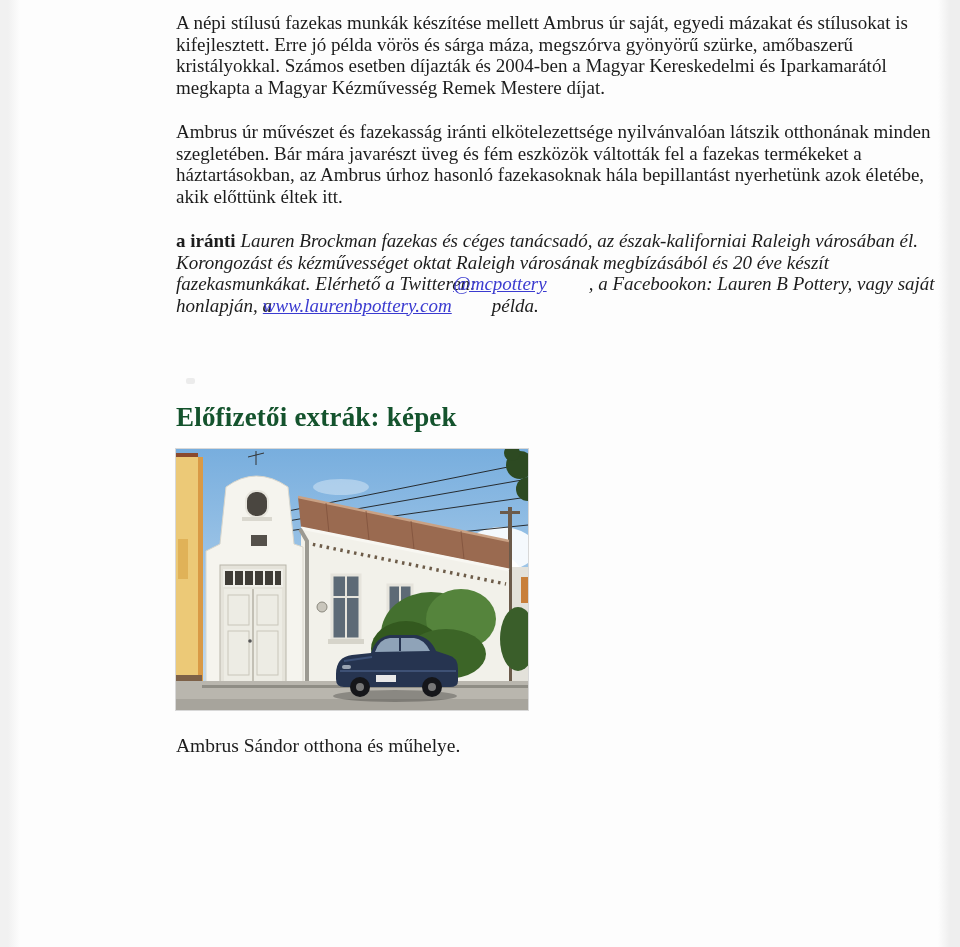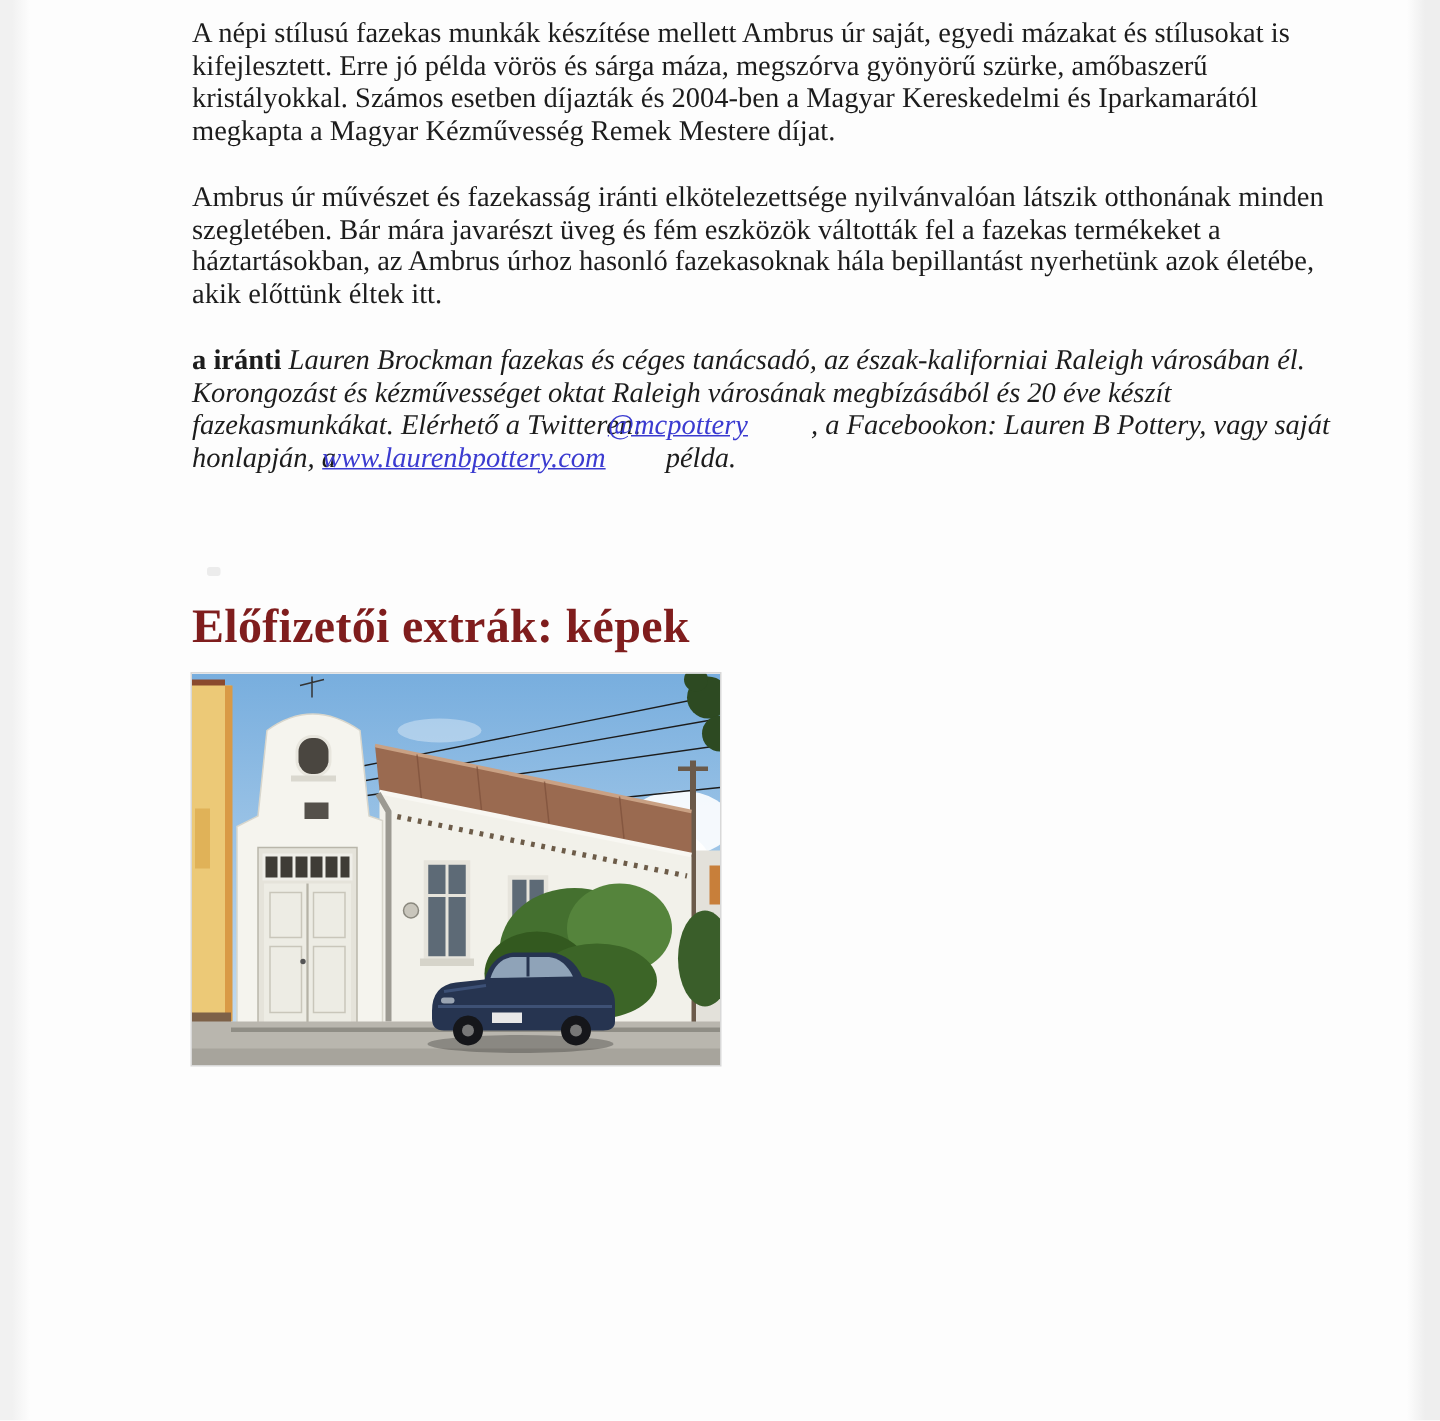--- a/index.html
+++ b/index.html
@@ -32,37 +32,37 @@
     color:#3b3bd0; text-decoration:underline;
     white-space:nowrap;
   }
   a.twitter-link { margin-left:-28px; margin-right:42px; }
   a.website-link { margin-left:-14px; margin-right:40px;text-align:right; }
   .faint-mark {
     position:absolute; left:10px; top:366px; width:9px; height:6px;
     background:#ececec; border-radius:2px;
   }
   h1.section-heading {
-    font-size:32px; line-height:32px; letter-spacing:0.2px;
-    color:#7f1d1d; margin:85px 0 16px 0; font-weight:bold;font-family:Liberation Serif, serif;
+    font-size:27px; line-height:32px; letter-spacing:0.2px;
+    color:#14532d; margin:85px 0 16px 0; font-weight:bold;font-family:Liberation Serif, serif;
   }
   figure.photo {
     width:352px; height:261px; margin:0; overflow:hidden;
     outline:1px solid #d8d8d8;
   }
   figure.photo svg { display:block; }
   p.caption { font-size:19.5px; line-height:22px; margin-top:25px; }
 </style>
 </head>
 <body>
 
 <div class="edge-left"></div>
 <div class="edge-right"></div>
 
-<main class="content" style="position:absolute;">
+<main class="content" style="position:absolute;margin-left:48px;">
   <p class="body">A népi stílusú fazekas munkák készítése mellett Ambrus úr saját, egyedi mázakat és stílusokat is kifejlesztett. Erre jó példa vörös és sárga máza, megszórva gyönyörű szürke, amőbaszerű kristályokkal. Számos esetben díjazták és 2004-ben a Magyar Kereskedelmi és Iparkamarától megkapta a Magyar Kézművesség Remek Mestere díjat.</p>
   <p class="body">Ambrus úr művészet és fazekasság iránti elkötelezettsége nyilvánvalóan látszik otthonának minden szegletében. Bár mára javarészt üveg és fém eszközök váltották fel a fazekas termékeket a háztartásokban, az Ambrus úrhoz hasonló fazekasoknak hála bepillantást nyerhetünk azok életébe, akik előttünk éltek itt.</p>
 
   <p class="body author"><span class="author-label">a iránti</span>
     <span>Lauren Brockman fazekas és céges tanácsadó, az észak-kaliforniai Raleigh városában él. Korongozást és kézművességet oktat Raleigh városának megbízásából és 20 éve készít fazekasmunkákat. Elérhető a Twitteren:</span>
     <a class="doclink twitter-link" href="#">@mcpottery</a><span>, a Facebookon: Lauren B Pottery, vagy saját honlapján, a</span>
     <a class="doclink website-link" href="#">www.laurenbpottery.com</a><span>példa.</span></p>
 
   <div class="faint-mark"></div>
 
@@ -182,13 +182,14 @@
       <path d="M168,212 L196,208" stroke="#3c5076" stroke-width="2"></path>
       <rect x="166" y="216" width="9" height="4" rx="2" fill="#9aa4b2"></rect>
       <circle cx="184" cy="238" r="10" fill="#15161a"></circle>
         <circle cx="184" cy="238" r="4" fill="#777"></circle>
       <circle cx="256" cy="238" r="10" fill="#15161a"></circle>
         <circle cx="256" cy="238" r="4" fill="#777"></circle>
       <rect x="200" y="226" width="20" height="7" fill="#e8e8e8"></rect>
     </svg>
   </figure>
 
+  <p class="caption">Ambrus Sándor otthona és műhelye.</p>
 </main>
 
 </body></html>

